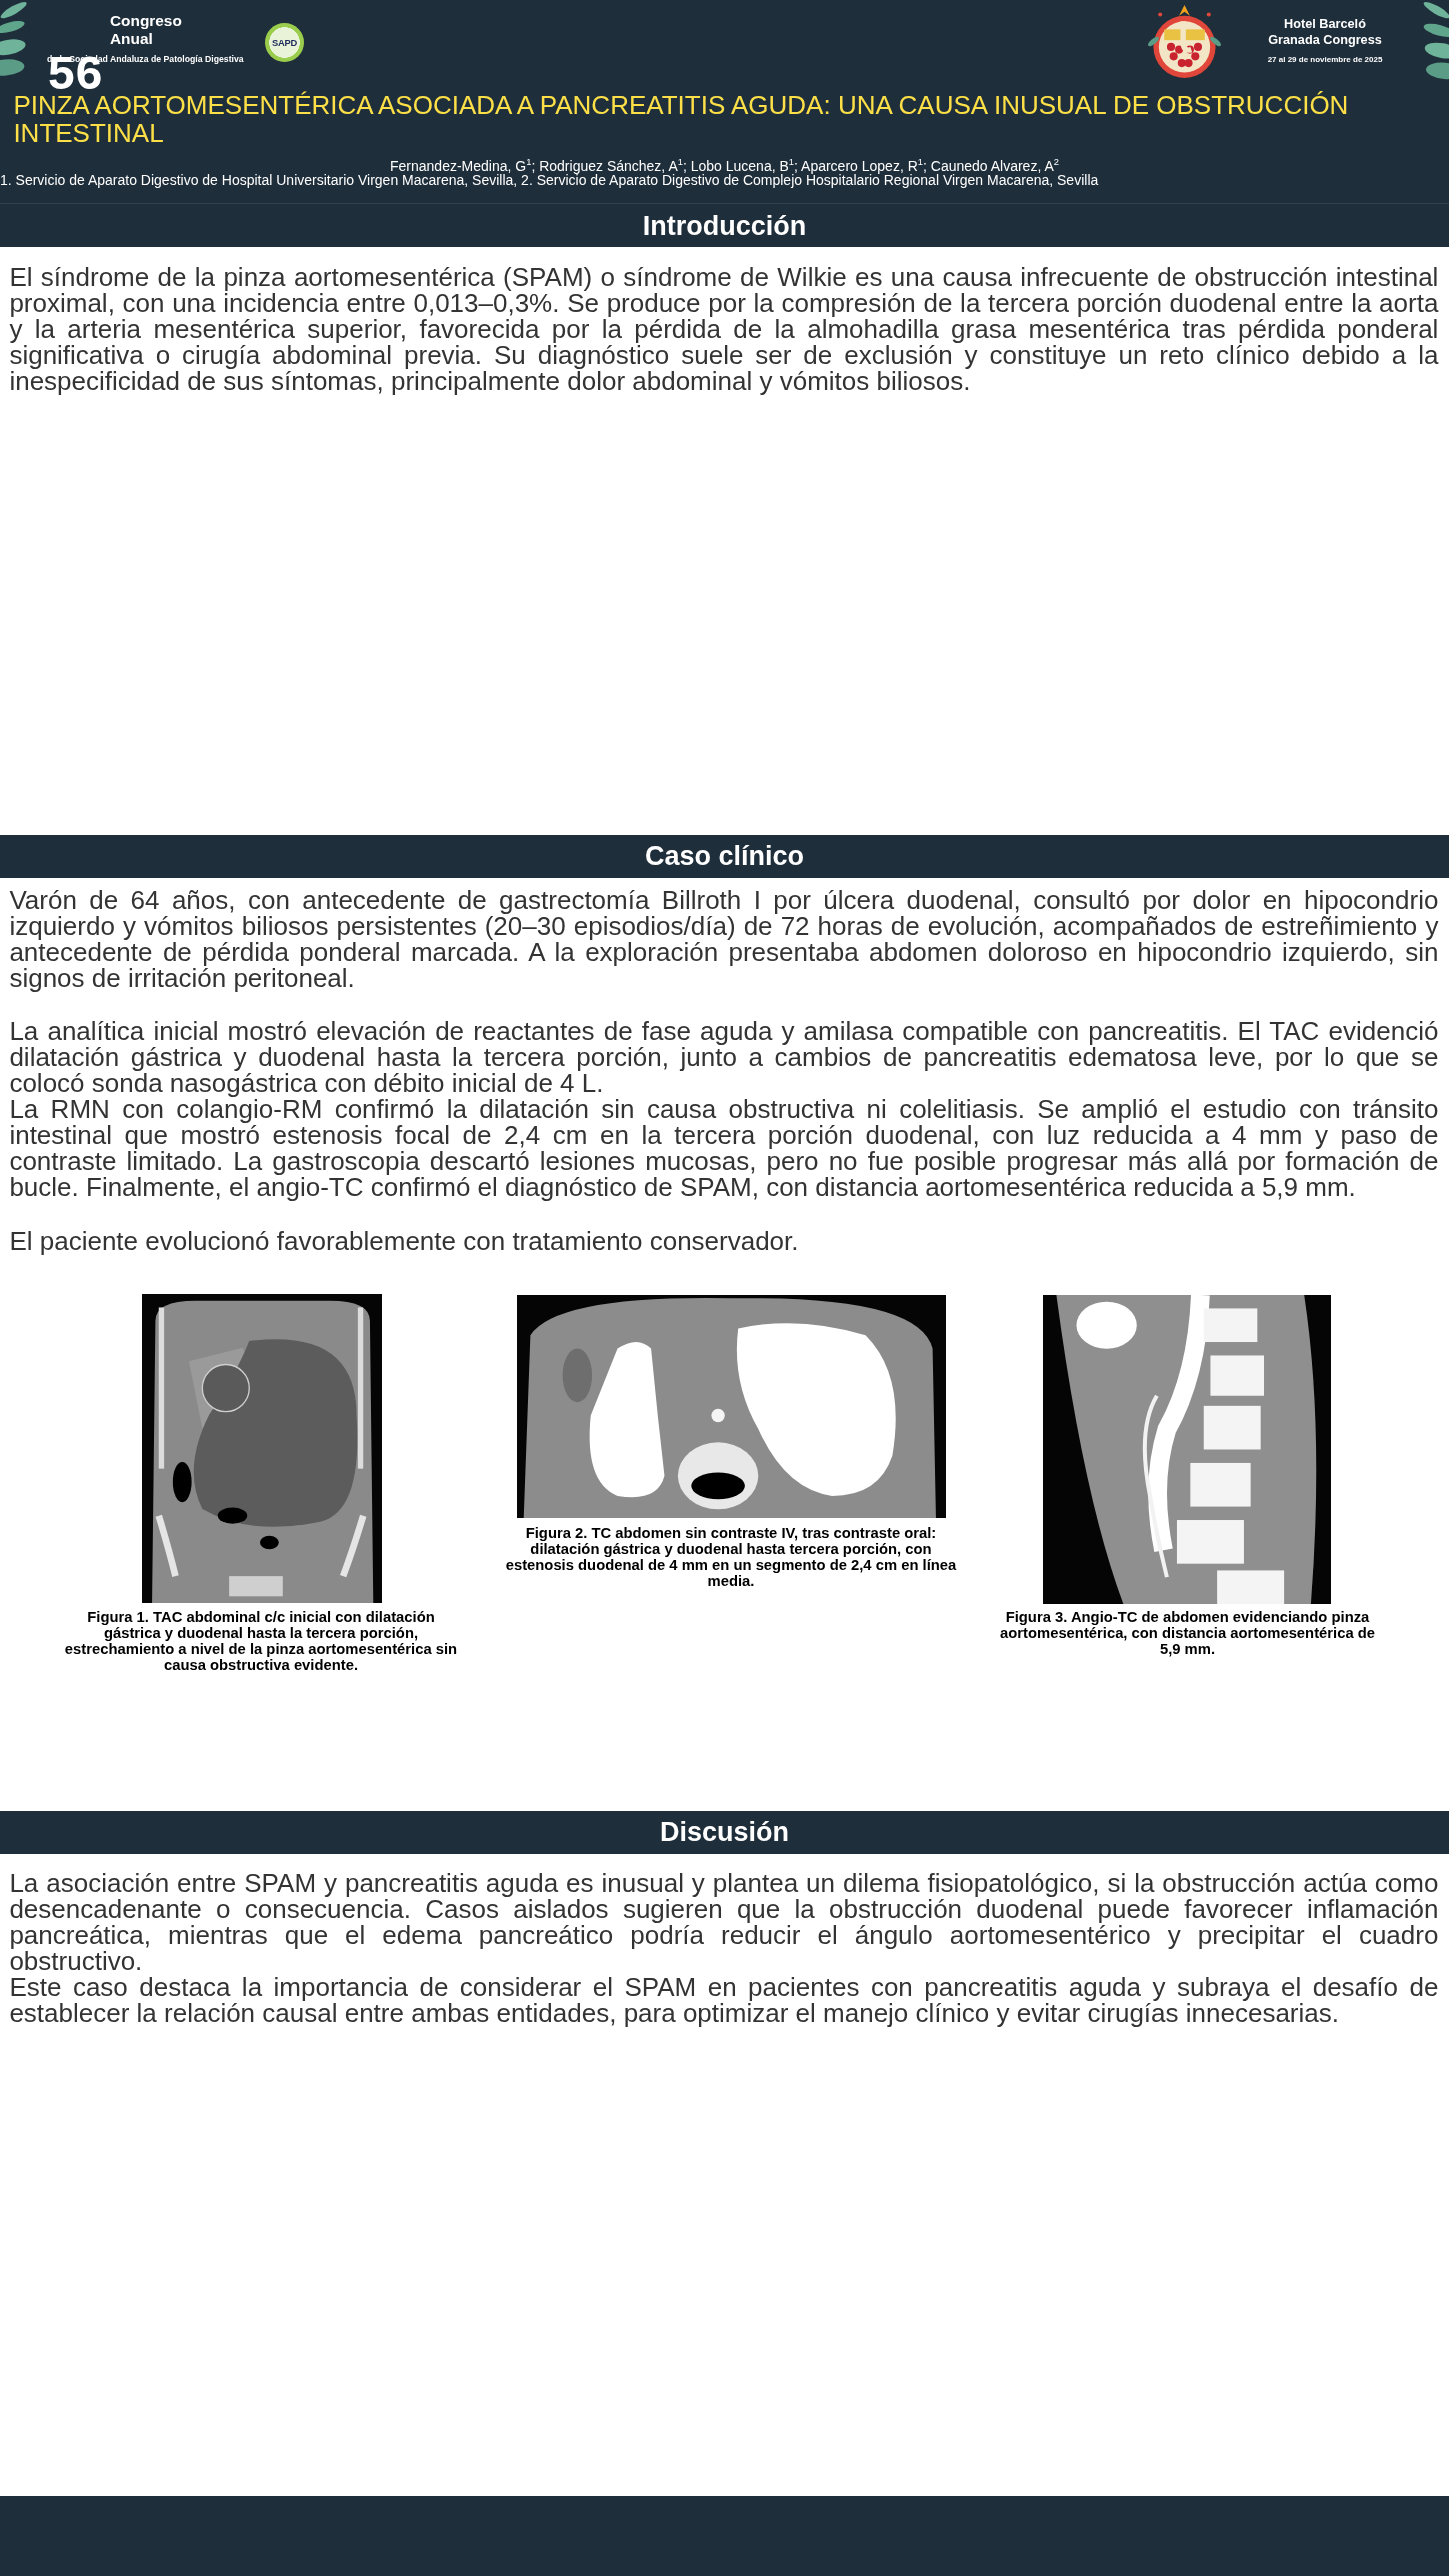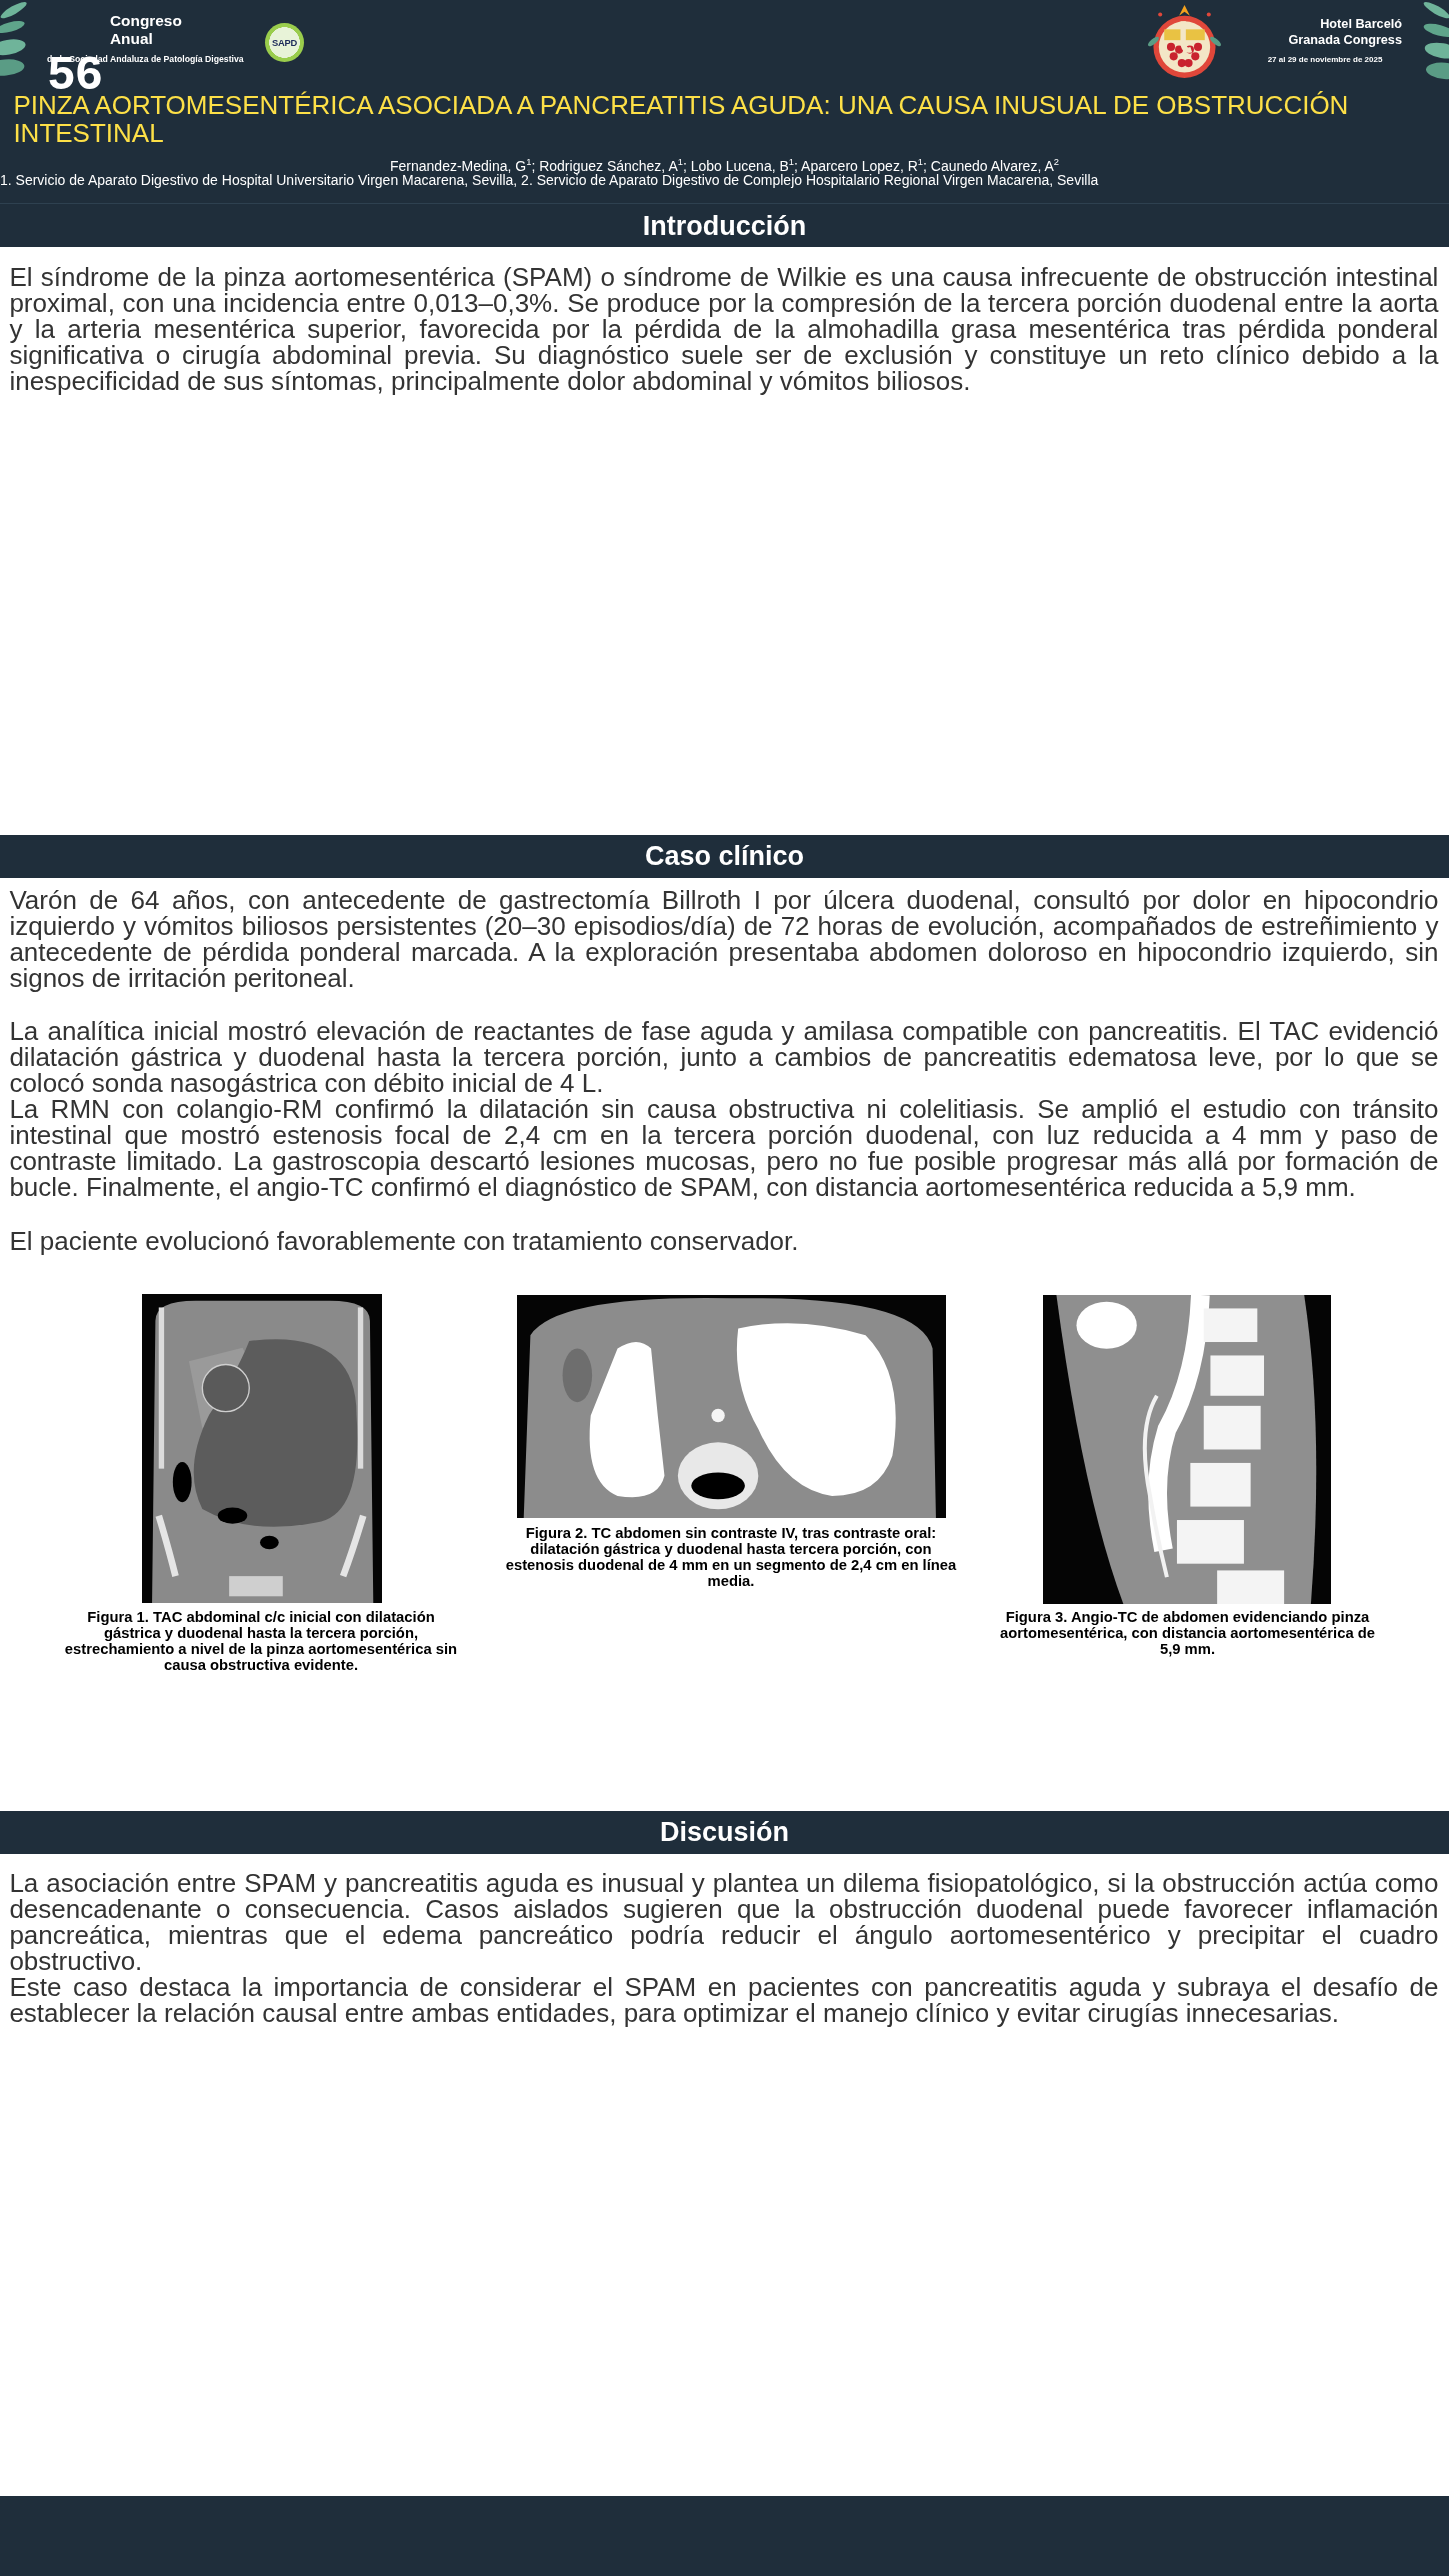--- a/index.html
+++ b/index.html
@@ -21,21 +21,21 @@
   #logo-num { position: absolute; left: 0; top: -2.7px; font-size: 48px; font-weight: 700; color: #ffffff; letter-spacing: -1.3px; line-height: 54px; font-family: Liberation Mono, monospace; margin-top: 44px; }
   #logo-word1 { position: absolute; left: 63px; top: 4px; font-size: 15.4px; font-weight: 700; color: #ffffff; line-height: 17.4px; }
   #logo-word2 { position: absolute; left: 63px; top: 21.5px; font-size: 15.4px; font-weight: 700; color: #ffffff; line-height: 17.4px; }
   #logo-sub { position: absolute; left: 0; top: 46px; font-size: 8.7px; font-weight: 700; color: #ffffff; white-space: nowrap; }
   #sapd-badge { position: absolute; left: 218px; top: 15px; width: 39px; height: 39px; border-radius: 50%;
     background: radial-gradient(circle, #e8f3d8 0 55%, #9acd4c 56% 100%); display: flex; align-items: center; justify-content: center; }
   #sapd-text { font-size: 9.4px; font-weight: 700; color: #1d2a5a; font-family: "Liberation Sans", sans-serif; letter-spacing: -0.3px; }
 
   #event-emblem { position: absolute; left: 1144px; top: 1.3px; width: 81px; height: 81px; }
   #venue { position: absolute; left: 1248px; top: 16px; width: 154px; text-align: center; color: #ffffff; }
-  #venue-l1, #venue-l2 { font-size: 12.7px; font-weight: 700; line-height: 16px; text-align: right; }
+  #venue-l1, #venue-l2 { font-size: 12.7px; font-weight: 700; line-height: 16px; }
   #venue-date { font-size: 8px; font-weight: 700; margin-top: 6.7px; }
 
   #title { position: absolute; left: 13.4px; top: 91px; width: 1422px; text-align: left; color: #fde047;
     font-size: 26px; line-height: 28px; font-weight: 400; }
   #authors { position: absolute; left: 0; top: 154px; width: 1449px; text-align: center; color: #ffffff; font-size: 14px; line-height: 16px; }
   #authors sup { font-size: 9.4px; }
   #affil { position: absolute; left: 0; top: 172px; width: 1449px; text-align: left; color: #ffffff; font-size: 14px; line-height: 16px; }
 
   
   .section-bar { position: absolute; left: 0; width: 1449px; height: 42px; display: flex; align-items: center; justify-content: center; text-align: center; }

